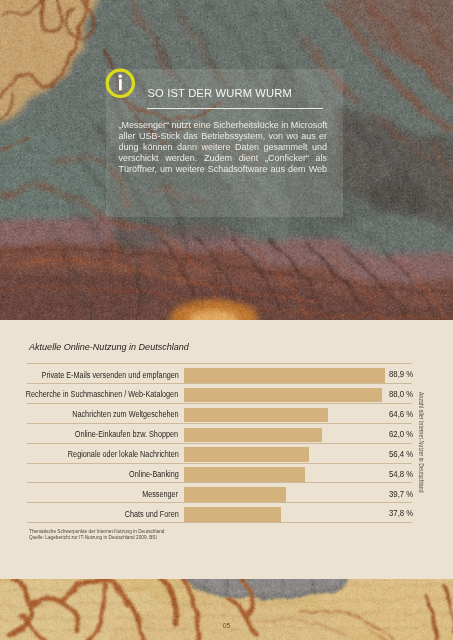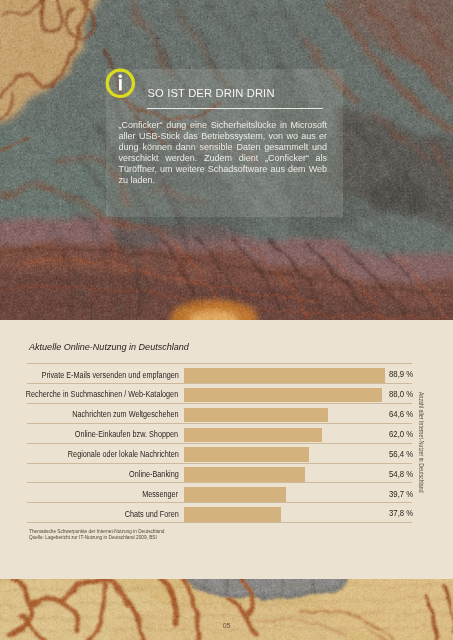--- a/index.html
+++ b/index.html
@@ -229,29 +229,28 @@
         <rect x="0" y="0" width="453" height="321"></rect>
         <rect x="0" y="564" width="453" height="76"></rect>
       </g>
   </svg>
   <div class="infobox"></div>
   <svg class="infoicon" viewBox="0 0 35 35" xmlns="http://www.w3.org/2000/svg">
     <circle cx="17.3" cy="17.3" r="13.1" fill="none" stroke="#dcdc1e" stroke-width="3.3"></circle>
     <circle cx="17.3" cy="10.3" r="1.7" fill="#fdfdfb"></circle>
     <rect x="15.95" y="13.2" width="2.8" height="11.3" fill="#fdfdfb"></rect>
   </svg>
-  <div class="infotitle">SO IST DER DRIN DRIN</div>
+  <div class="infotitle">SO IST DER WURM WURM</div>
   <div class="rule"></div>
   <div class="bodytext" id="bodytext">
-      <div class="bline">„Conficker“ dung eine Sicherheitslücke in Microsoft</div>
+      <div class="bline">„Messenger“ nutzt eine Sicherheitslücke in Microsoft</div>
       <div class="bline">aller USB-Stick das Betriebssystem, von wo aus er</div>
-      <div class="bline">dung können dann sensible Daten gesammelt und</div>
+      <div class="bline">dung können dann weitere Daten gesammelt und</div>
       <div class="bline">verschickt werden. Zudem dient „Conficker“ als</div>
       <div class="bline">Türöffner, um weitere Schadsoftware aus dem Web</div>
-      <div class="bline last">zu laden.</div>
     </div>
 
   <div class="chartpanel">
     <div class="charttitle" style="top:20.6px;left:28.6px;position:absolute;">Aktuelle Online-Nutzung in Deutschland</div>
     <div id="chartrows">
         <div class="rowline" style="top: 43.2px;"></div>
         <div class="rowlabel" style="top: 49.6px;">Private E-Mails versenden und empfangen</div>
         <div class="bar" style="top: 47.9px; width: 200.537px; background: rgb(211, 178, 125);"></div>
         <div class="val" style="top: 49.4px;">88,9 %</div>
         <div class="rowline" style="top: 63.07px;"></div>

